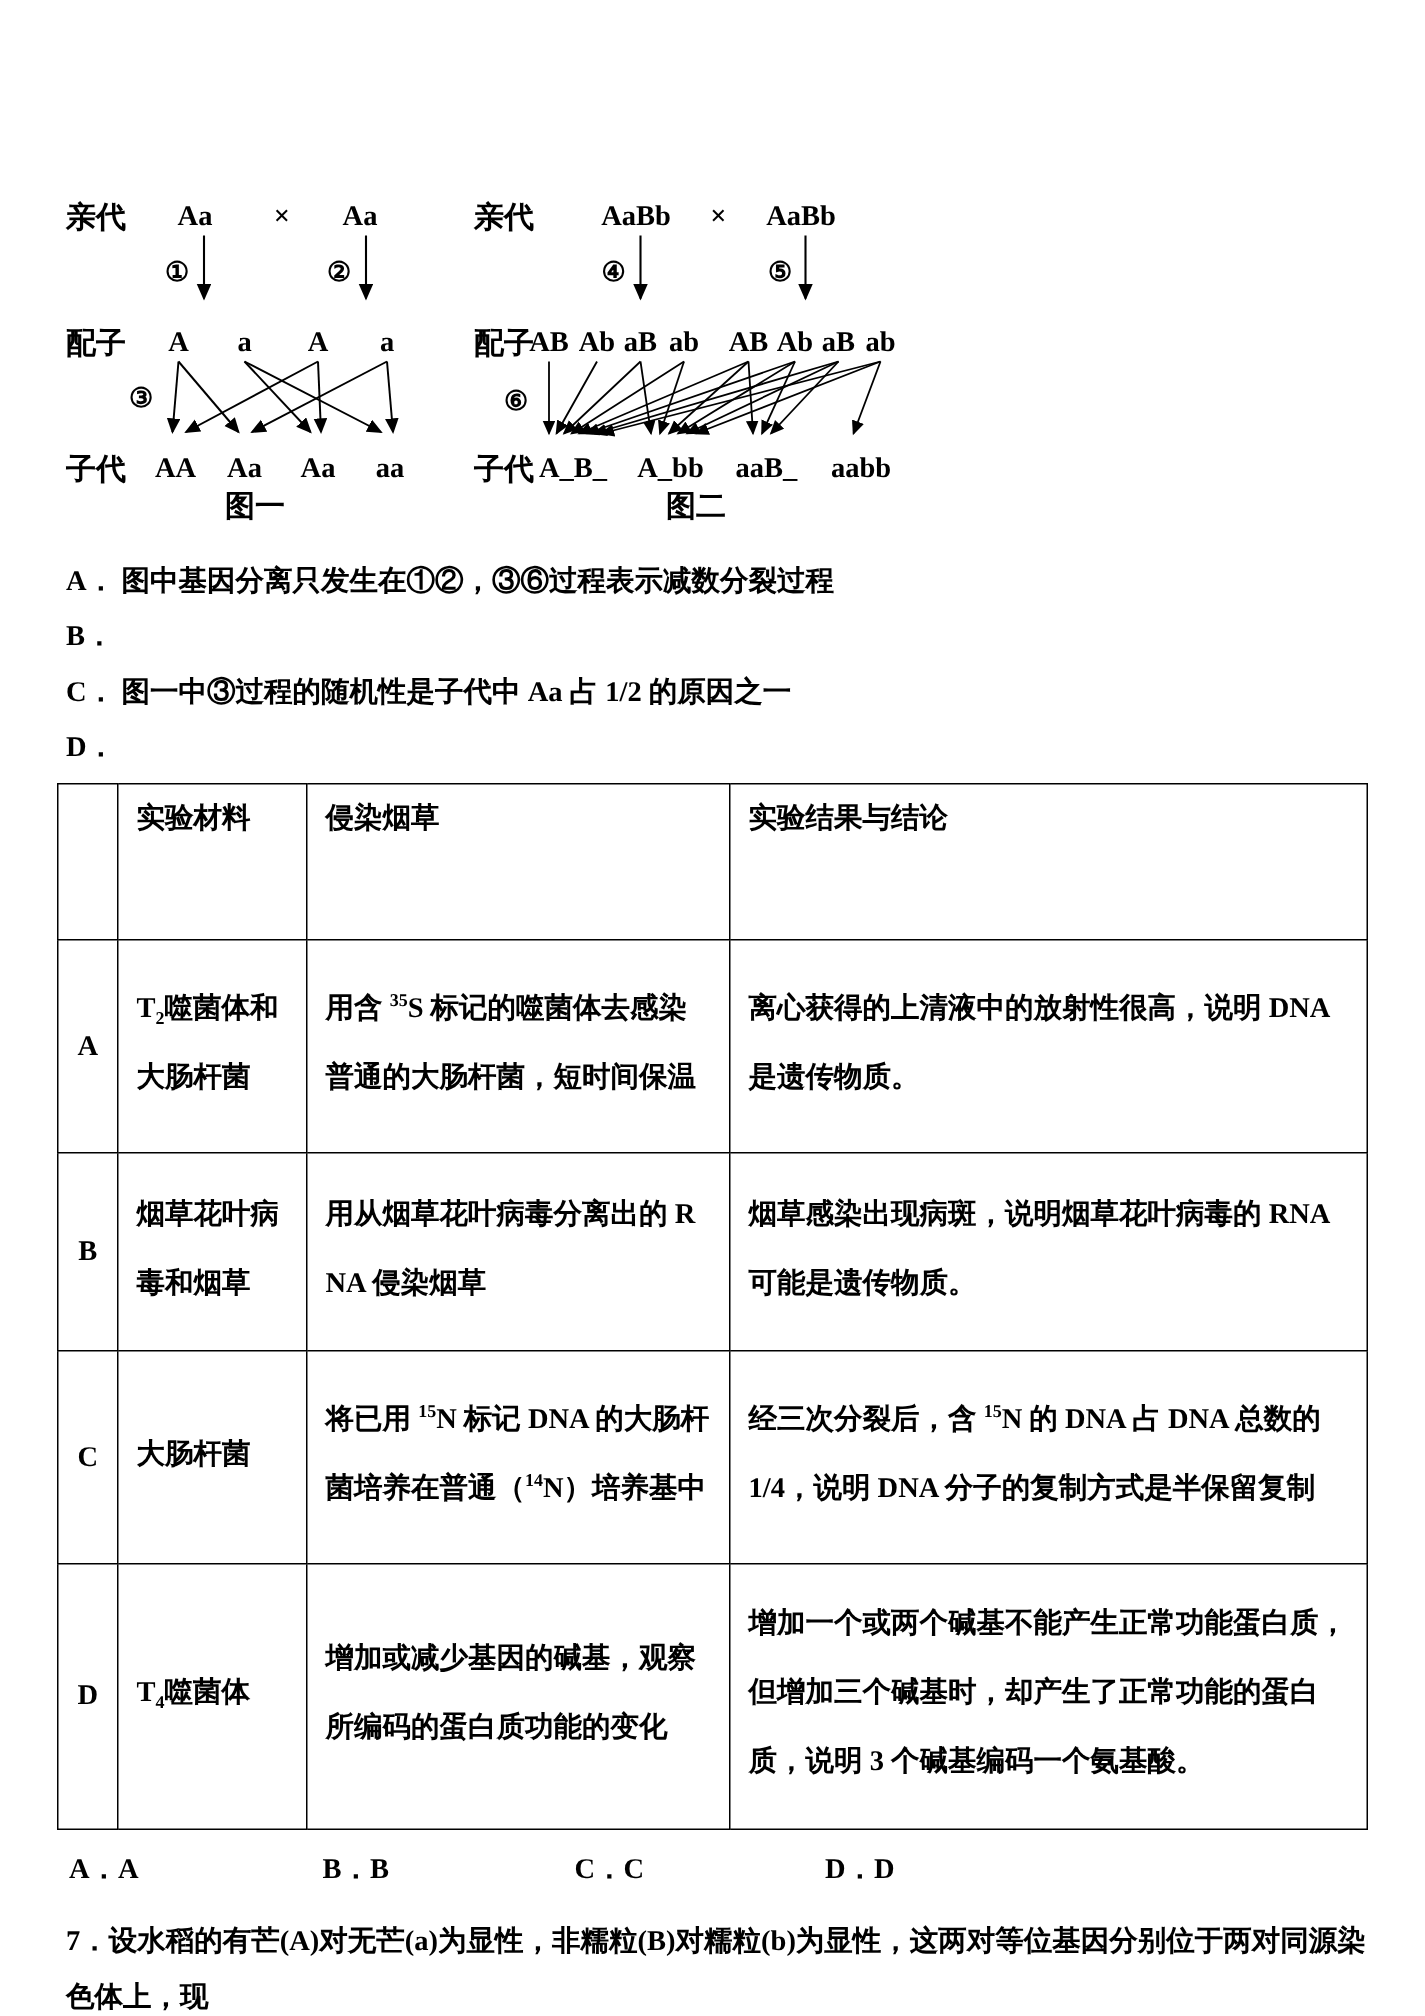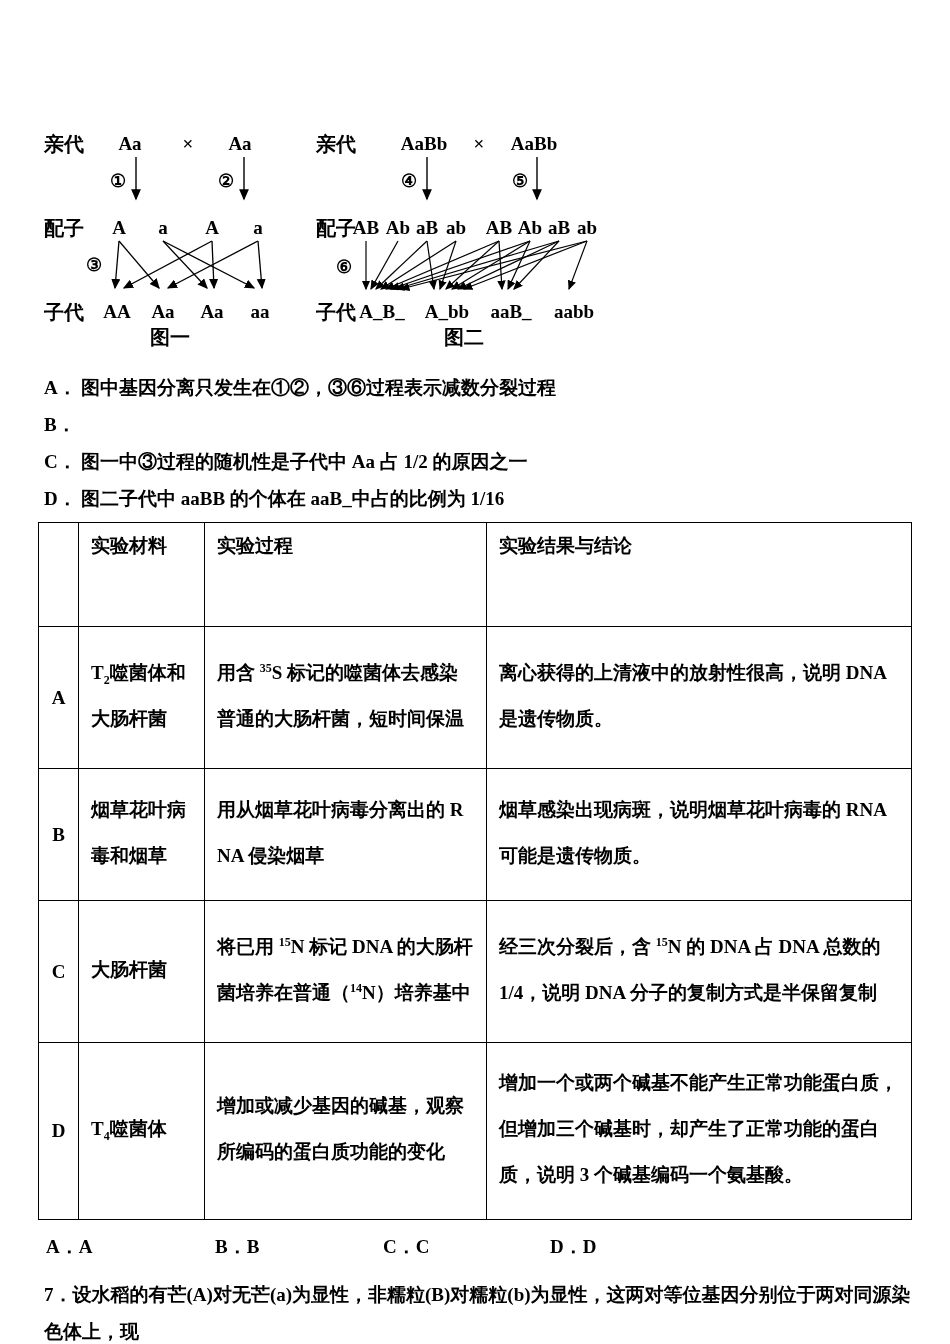--- a/index.html
+++ b/index.html
@@ -166,37 +166,36 @@
     </div>
     <div class="opt">
       <span class="lbl">B．</span>
     </div>
     <div class="opt">
       <span class="lbl">C．</span>
       <span>图一中③过程的随机性是子代中 Aa 占 1/2 的原因之一</span>
     </div>
     <div class="opt">
       <span class="lbl">D．</span>
-      <span>图二子代中 aaBB 的个体在 aaB_中占的比例为 1/16</span>
     </div>
   </div>
 
 
   <table>
     <colgroup>
         <col class="c1">
         <col class="c2">
         <col class="c3">
         <col class="c4">
       </colgroup>
     <tbody>
       <tr class="hdr">
         <td class="letter"></td>
         <td>实验材料</td>
-        <td>实验过程</td>
+        <td>侵染烟草</td>
         <td>实验结果与结论</td>
       </tr>
       <tr class="rA">
         <td class="letter">A</td>
         <td>T<sub>2</sub>噬菌体和大肠杆菌</td>
         <td>用含 <sup>35</sup>S 标记的噬菌体去感染普通的大肠杆菌，短时间保温</td>
         <td>离心获得的上清液中的放射性很高，说明 DNA 是遗传物质。</td>
       </tr>
       <tr class="rB">
         <td class="letter">B</td>

